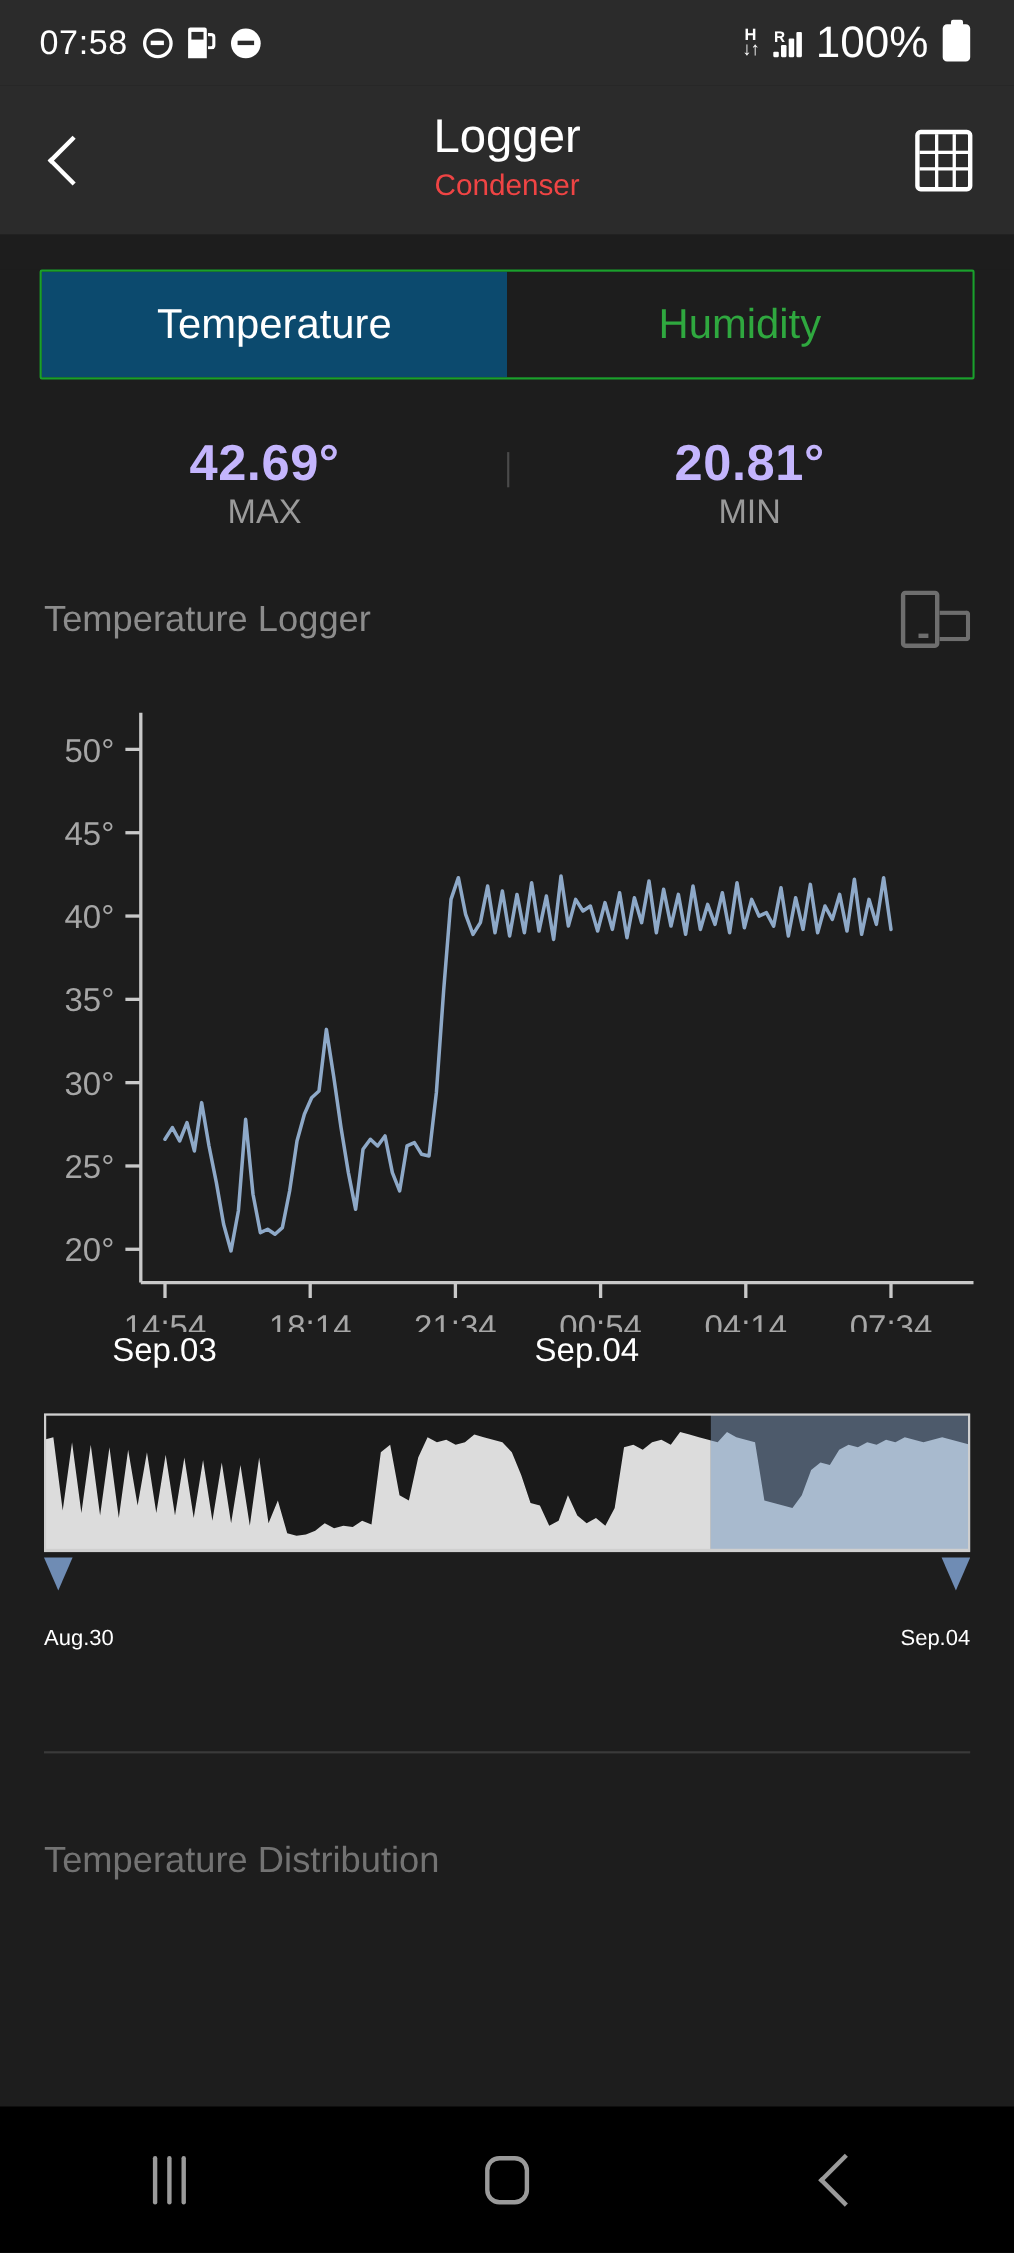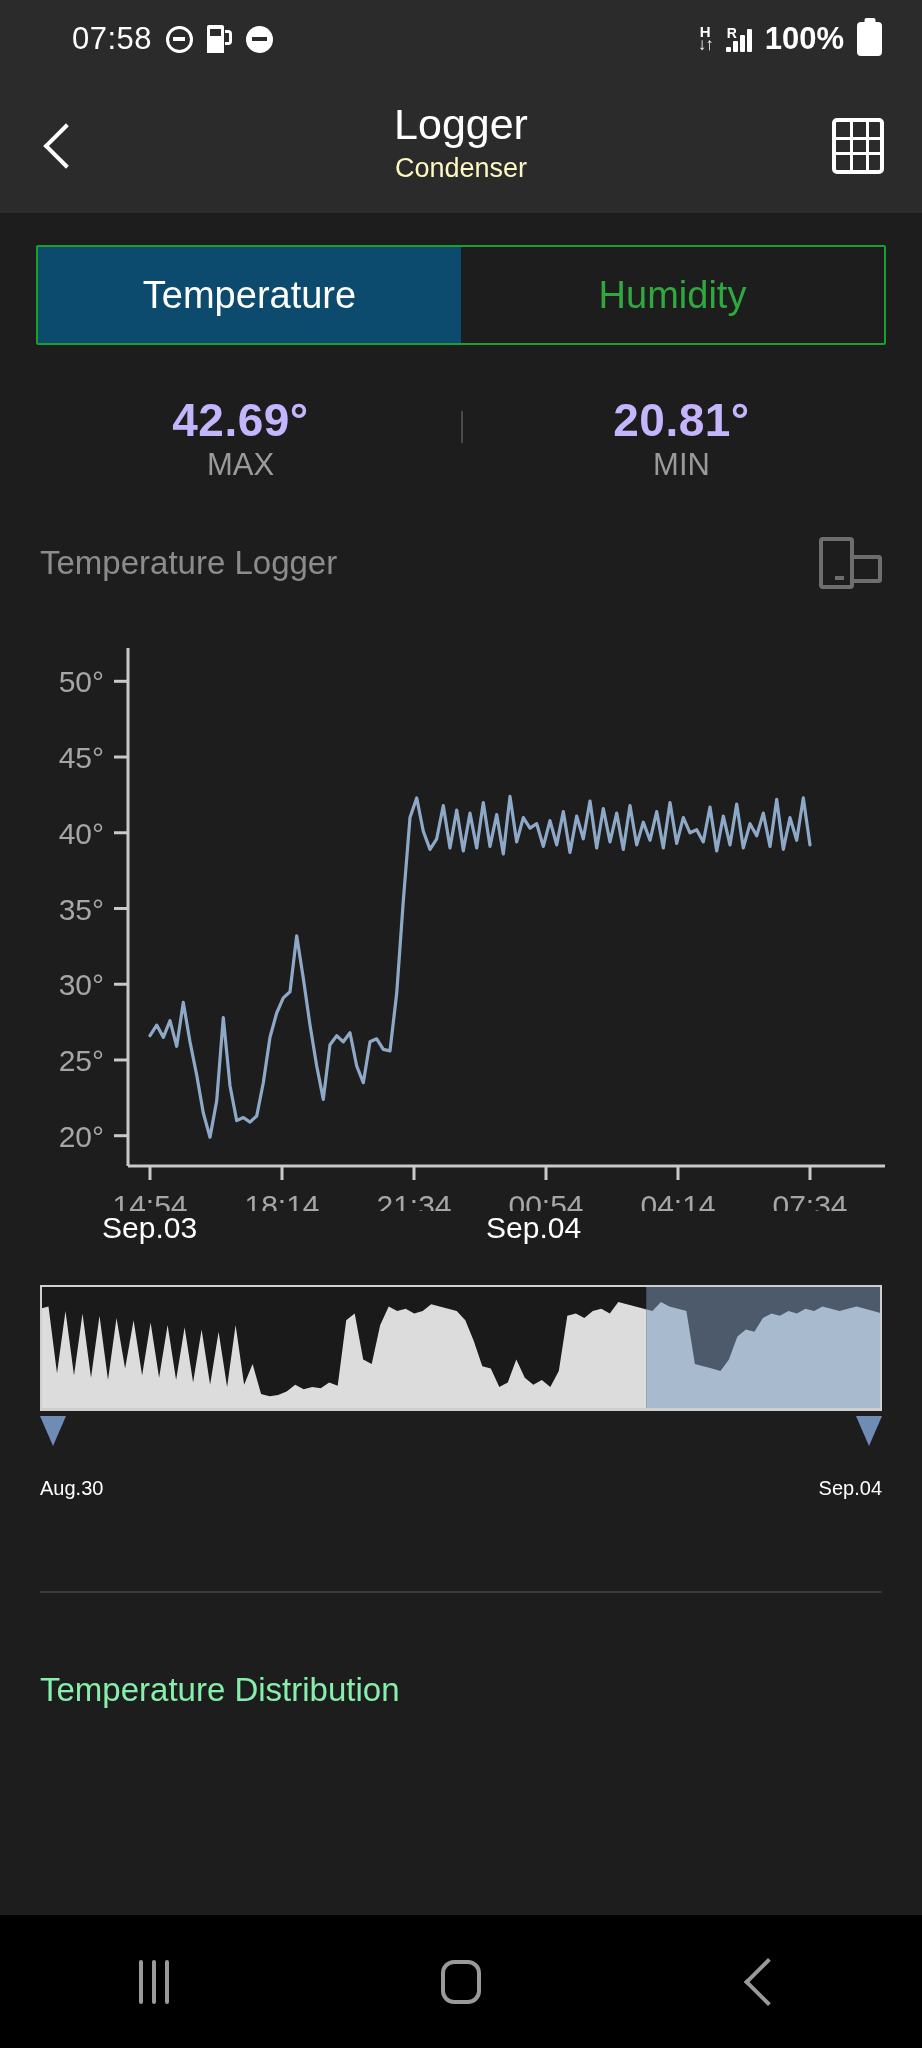--- a/index.html
+++ b/index.html
@@ -9,27 +9,27 @@
     font-family:"Liberation Sans", sans-serif;
     background:#1d1d1d;
     overflow:hidden;
     position:relative;
   }
 
   
   .statusbar{
     height:78px; background:#2b2b2b;
     display:flex; align-items:center;
-    padding:0 40px 0 72px;
+    padding:0 40px 0 36px;
     color:#fff;
   }
   .sb-left{ display:flex; align-items:center; gap:14px; }
   .sb-clock{ font-size:31px; letter-spacing:.5px; }
   .sb-right{ margin-left:auto; display:flex; align-items:center; gap:13px; }
-  .sb-pct{ font-size:31px;font-weight:bold; }
+  .sb-pct{ font-size:40px; }
   .ic-dnd{ width:27px; height:27px; border:3.5px solid #fff; border-radius:50%; position:relative; }
   .ic-dnd::after{ content:""; position:absolute; left:4px; top:8.5px; width:12px; height:3.5px; background:#fff; }
   .ic-dnd-filled{ width:27px; height:27px; background:#fff; border-radius:50%; position:relative; }
   .ic-dnd-filled::after{ content:""; position:absolute; left:6px; top:11.5px; width:15px; height:4px; background:#2b2b2b; }
   .ic-fuel{ width:25px; height:28px; position:relative; }
   .ic-fuel .body{ position:absolute; left:0; top:0; width:17px; height:28px; background:#fff; border-radius:2px 2px 0 0; }
   .ic-fuel .body::after{ content:""; position:absolute; left:3px; top:4px; width:11px; height:7px; background:#2b2b2b; }
   .ic-fuel .nozzle{ position:absolute; right:0; top:5px; width:7px; height:15px; border:3px solid #fff; border-left:none; border-radius:0 4px 4px 0; }
   .ic-hspa{ display:flex; flex-direction:column; align-items:center; line-height:.82; font-size:15px; font-weight:bold; }
   .ic-hspa .ar{ font-size:17px; letter-spacing:-1px; }
@@ -46,21 +46,21 @@
     padding:0 38px 0 36px;
   }
   .back-chev{ width:46px; height:46px; position:relative; cursor:pointer; }
   .back-chev::before{
     content:""; position:absolute; left:14px; top:7px;
     width:28px; height:28px; border-left:4px solid #fff; border-bottom:4px solid #fff;
     transform:rotate(45deg);
   }
   .titles{ position:absolute; left:0; right:0; text-align:center; pointer-events:none; }
   .t-main{ color:#fff; font-size:43px; line-height:1.06; font-weight:400; }
-  .t-sub{ color:#fef9c3; font-size:27px; line-height:1.5; font-weight:400; }
+  .t-sub{ color:#ef4444; font-size:27px; line-height:1.5; font-weight:400; }
   .grid-icon{ margin-left:auto; width:52px; height:56px; border:4px solid #fff; border-radius:5px; position:relative; cursor:pointer; }
   .grid-icon .hl{ position:absolute; left:0; right:0; height:3px; background:#fff; }
   .grid-icon .vl{ position:absolute; top:0; bottom:0; width:3px; background:#fff; }
 
   
   .content{ background:#1d1d1d; height:1702px; position:relative; }
 
   
   .tabs{
     margin:32px 36px 0 36px; height:100px;
@@ -90,21 +90,21 @@
   .chart-wrap svg{ display:block; }
   .xdates{ position:relative; height:50px; }
   .xdate{ position:absolute; color:#fff; font-size:30px; }
 
   
   .scrub-wrap{ margin:24px 40px 0 40px; position:relative; }
   .scrub-dates{ position:relative; height:52px; margin-top:8px; }
   .scrub-dates span{ position:absolute; color:#fff; font-size:20px; }
 
   .divider{ height:2px; background:#3a3a3a; margin:62px 40px 0 40px; }
-  .dist-title{ color:#86efac; font-size:33px; padding:0 40px; margin-top:78px; }
+  .dist-title{ color:#737373; font-size:33px; padding:0 40px; margin-top:78px; }
 
   
   .navbar{
     position:absolute; left:0; bottom:0; width:922px; height:133px;
     background:#000; display:flex; align-items:center;
   }
   .nav-btn{ flex:1; display:flex; align-items:center; justify-content:center; cursor:pointer; }
   .nav-recent{ display:flex; gap:9px; }
   .nav-recent i{ display:block; width:4px; height:44px; background:#9a9a9a; border-radius:2px; }
   .nav-home{ width:40px; height:44px; border:4px solid #9a9a9a; border-radius:13px; }

